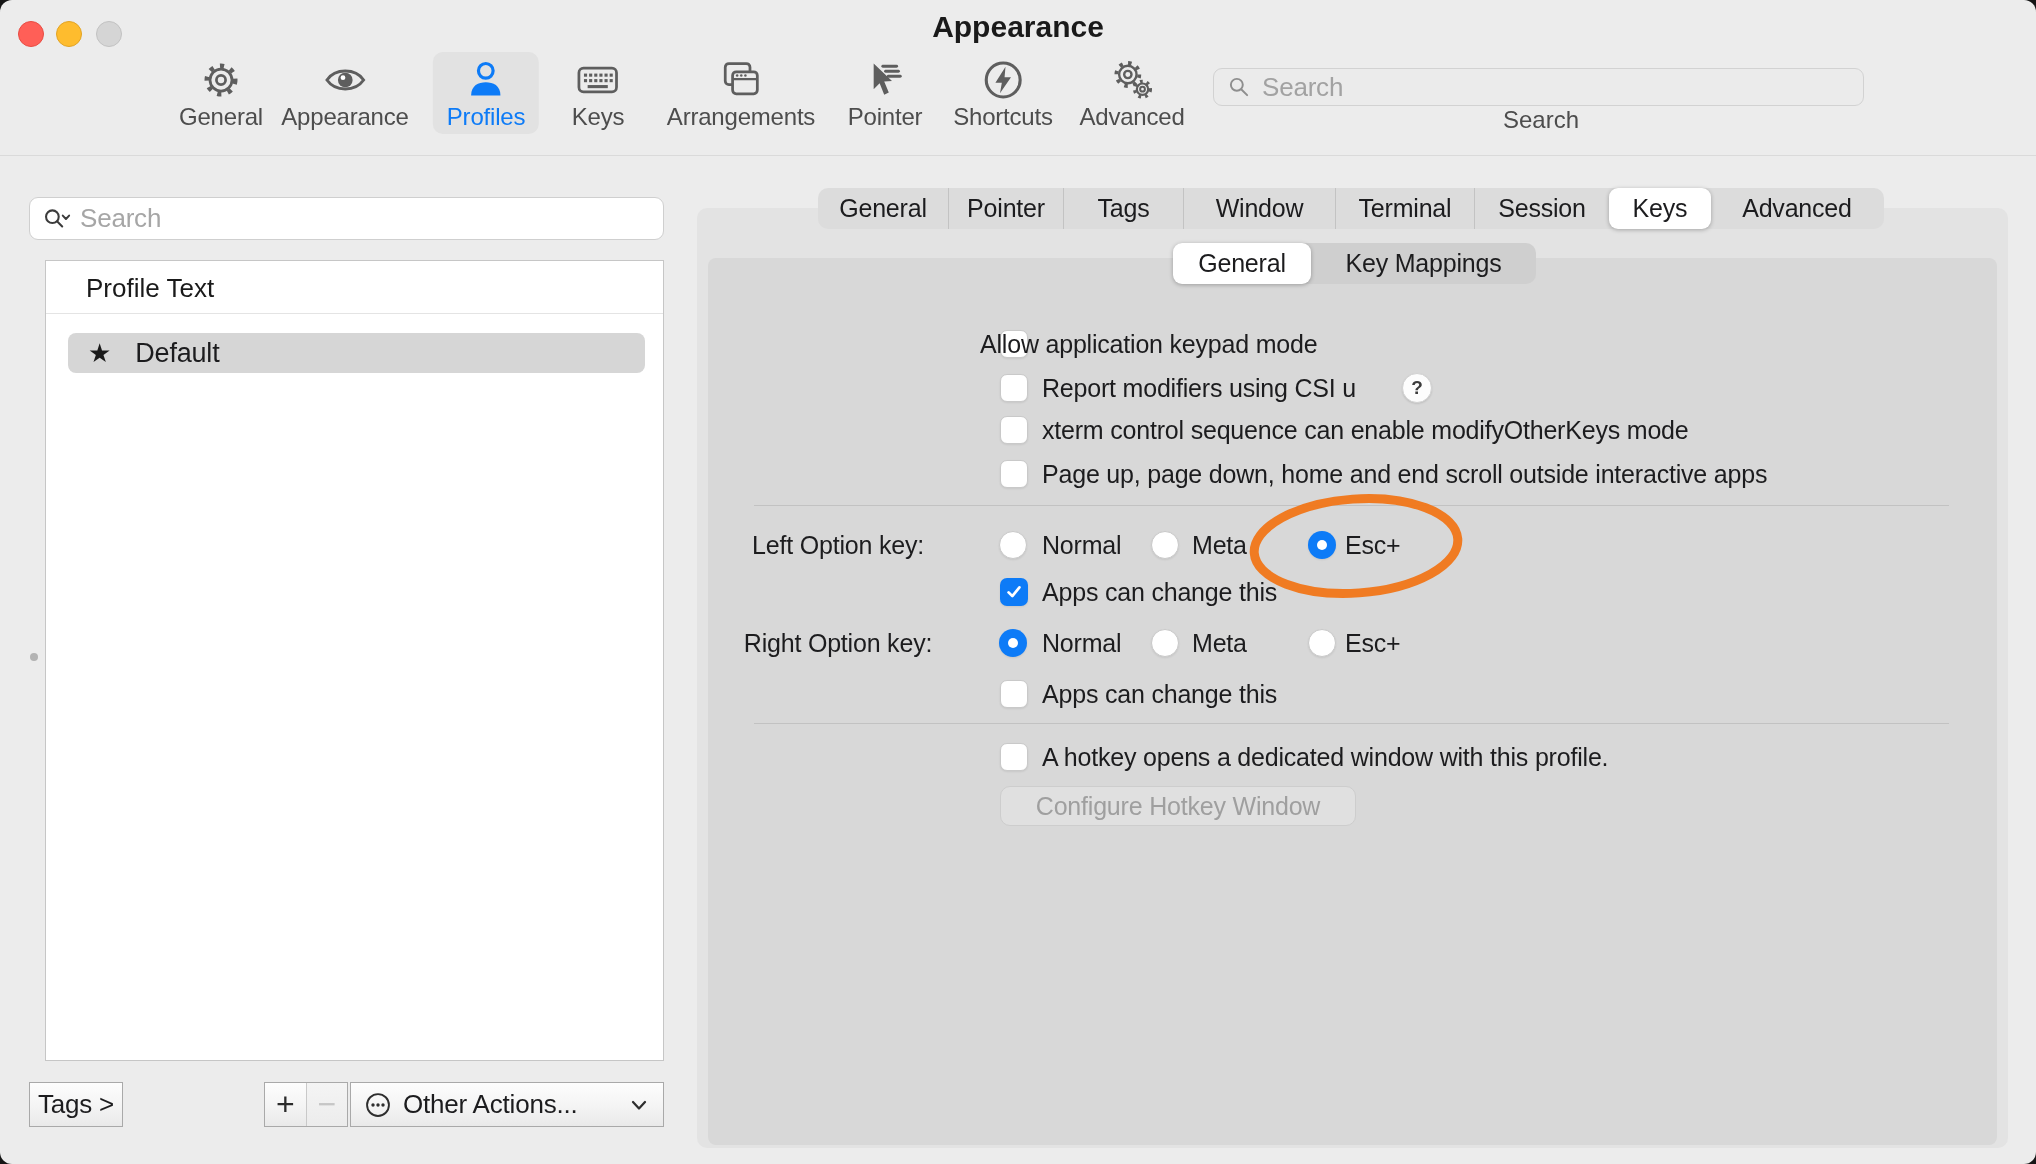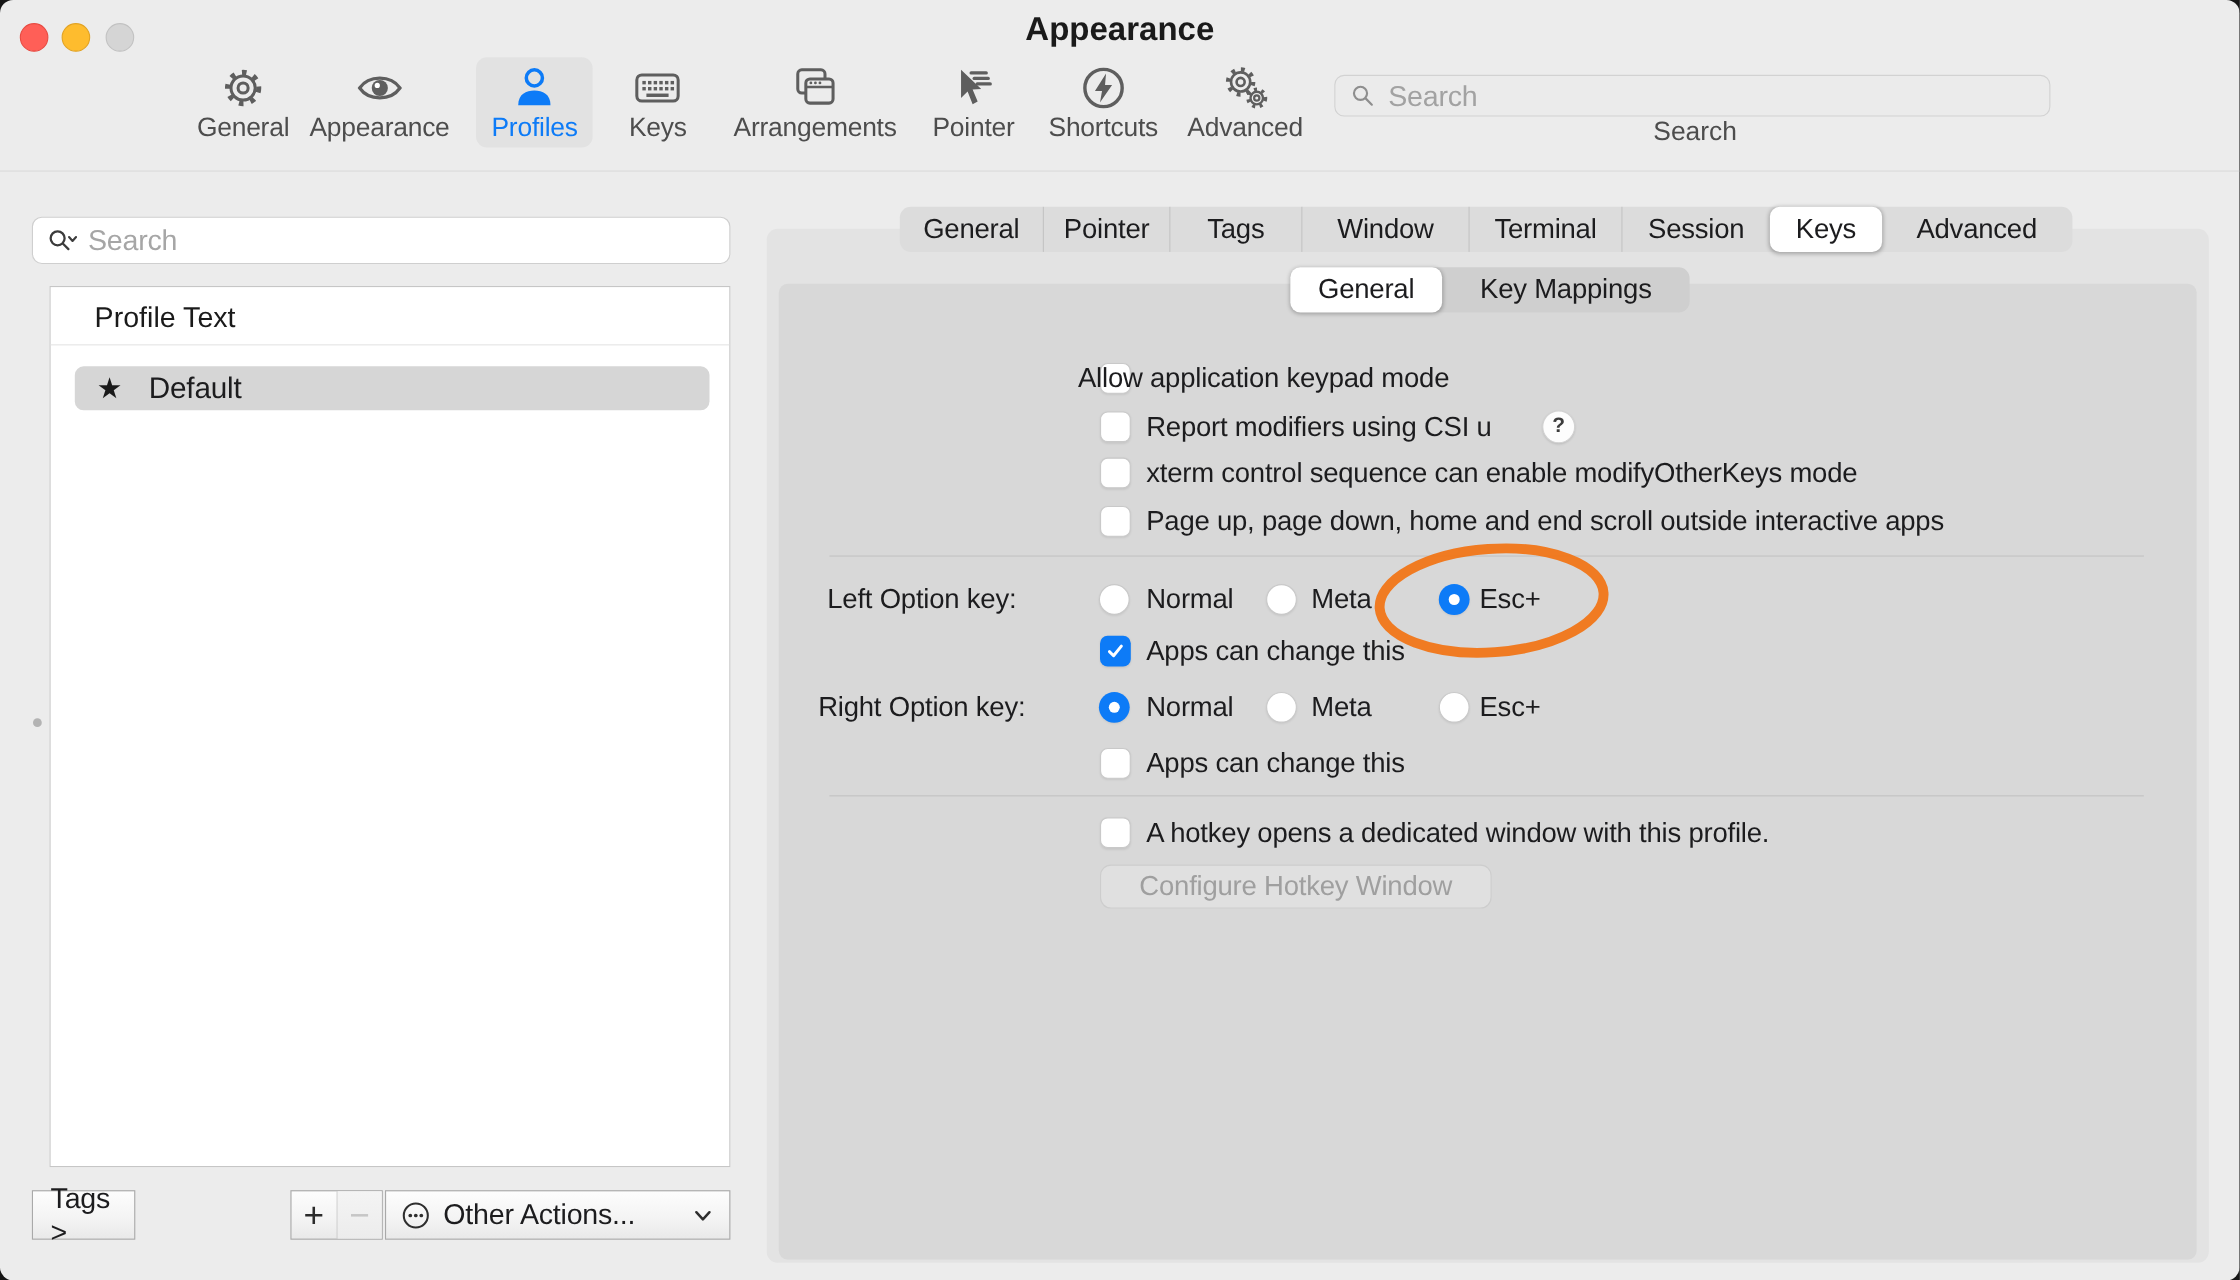--- a/index.html
+++ b/index.html
@@ -60,21 +60,21 @@
   #list-header-sep{position:absolute;left:0;top:52px;width:100%;height:1px;background:#e4e4e4;}
   #row-default{position:absolute;left:22px;top:72px;width:577px;height:40px;background:#d6d6d6;
              border-radius:8px;display:flex;align-items:center;}
   #row-default .star{font-size:26px;margin-left:20px;color:#1a1a1a;}
   #row-default .pname{font-size:27px;margin-left:24px;letter-spacing:-0.2px;}
   #splitter-dot{position:absolute;left:30px;top:653px;width:8px;height:8px;border-radius:50%;background:#b3b3b3;}
 
   .mac-btn{position:absolute;height:45px;box-sizing:border-box;border:1px solid var(--btn-border);
            background:linear-gradient(180deg,#fdfdfd 0%,#f4f4f4 55%,#e9e9e9 100%);
            display:flex;align-items:center;justify-content:center;font-size:26px;letter-spacing:-0.2px;}
-  #tags-btn{left:29px;top:1082px;width:94px;padding-left:16px;}
+  #tags-btn{left:29px;top:1082px;width:94px;}
   #pm-group{left:264px;top:1082px;width:84px;display:flex;padding:0;}
   #pm-group .cell{flex:1;display:flex;align-items:center;justify-content:center;height:100%;}
   #pm-group .cell.plus{border-right:1px solid #c9c9c9;font-size:32px;color:#2b2b2b;}
   #pm-group .cell.minus{font-size:32px;color:#c6c6c6;background:linear-gradient(180deg,#f4f4f4,#ececec);}
   #other-actions{left:350px;top:1082px;width:314px;justify-content:flex-start;padding:0 12px;}
   #other-actions .oa-ic{width:30px;height:30px;margin-right:10px;flex:none;}
   #other-actions .chev{width:24px;height:24px;margin-left:auto;flex:none;}
 
   
   #panel-outer{position:absolute;left:697px;top:208px;width:1311px;height:940px;

